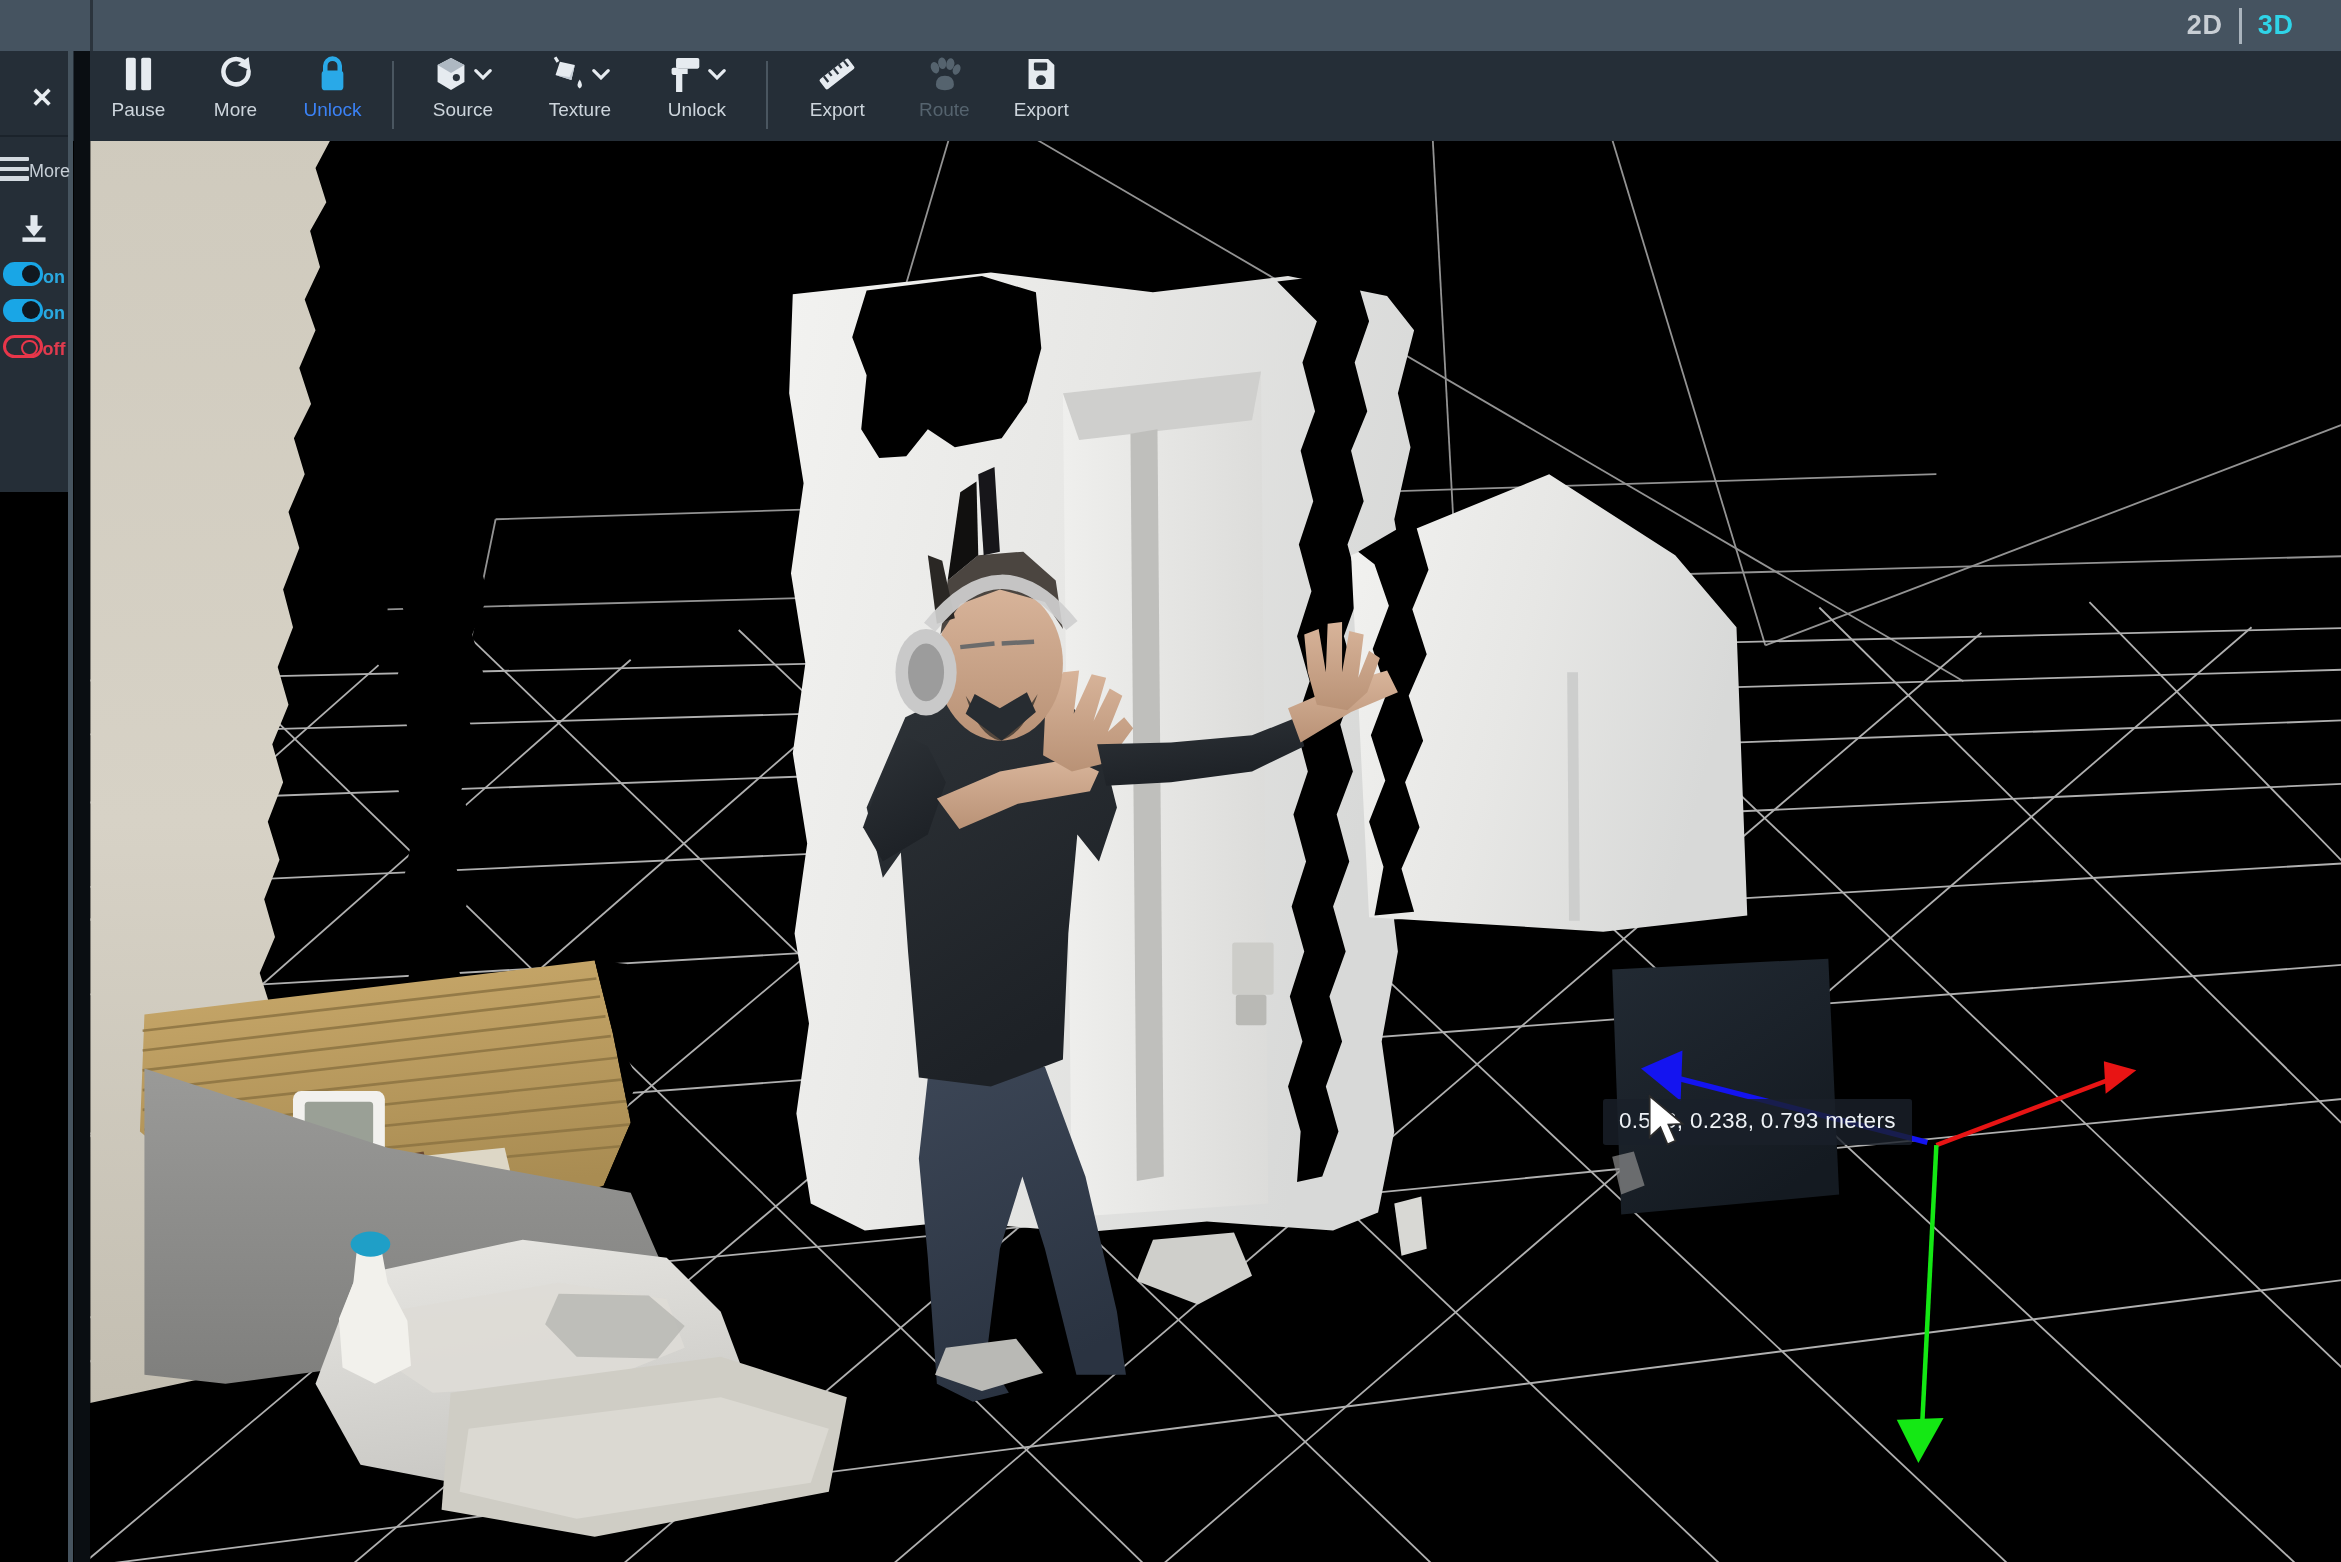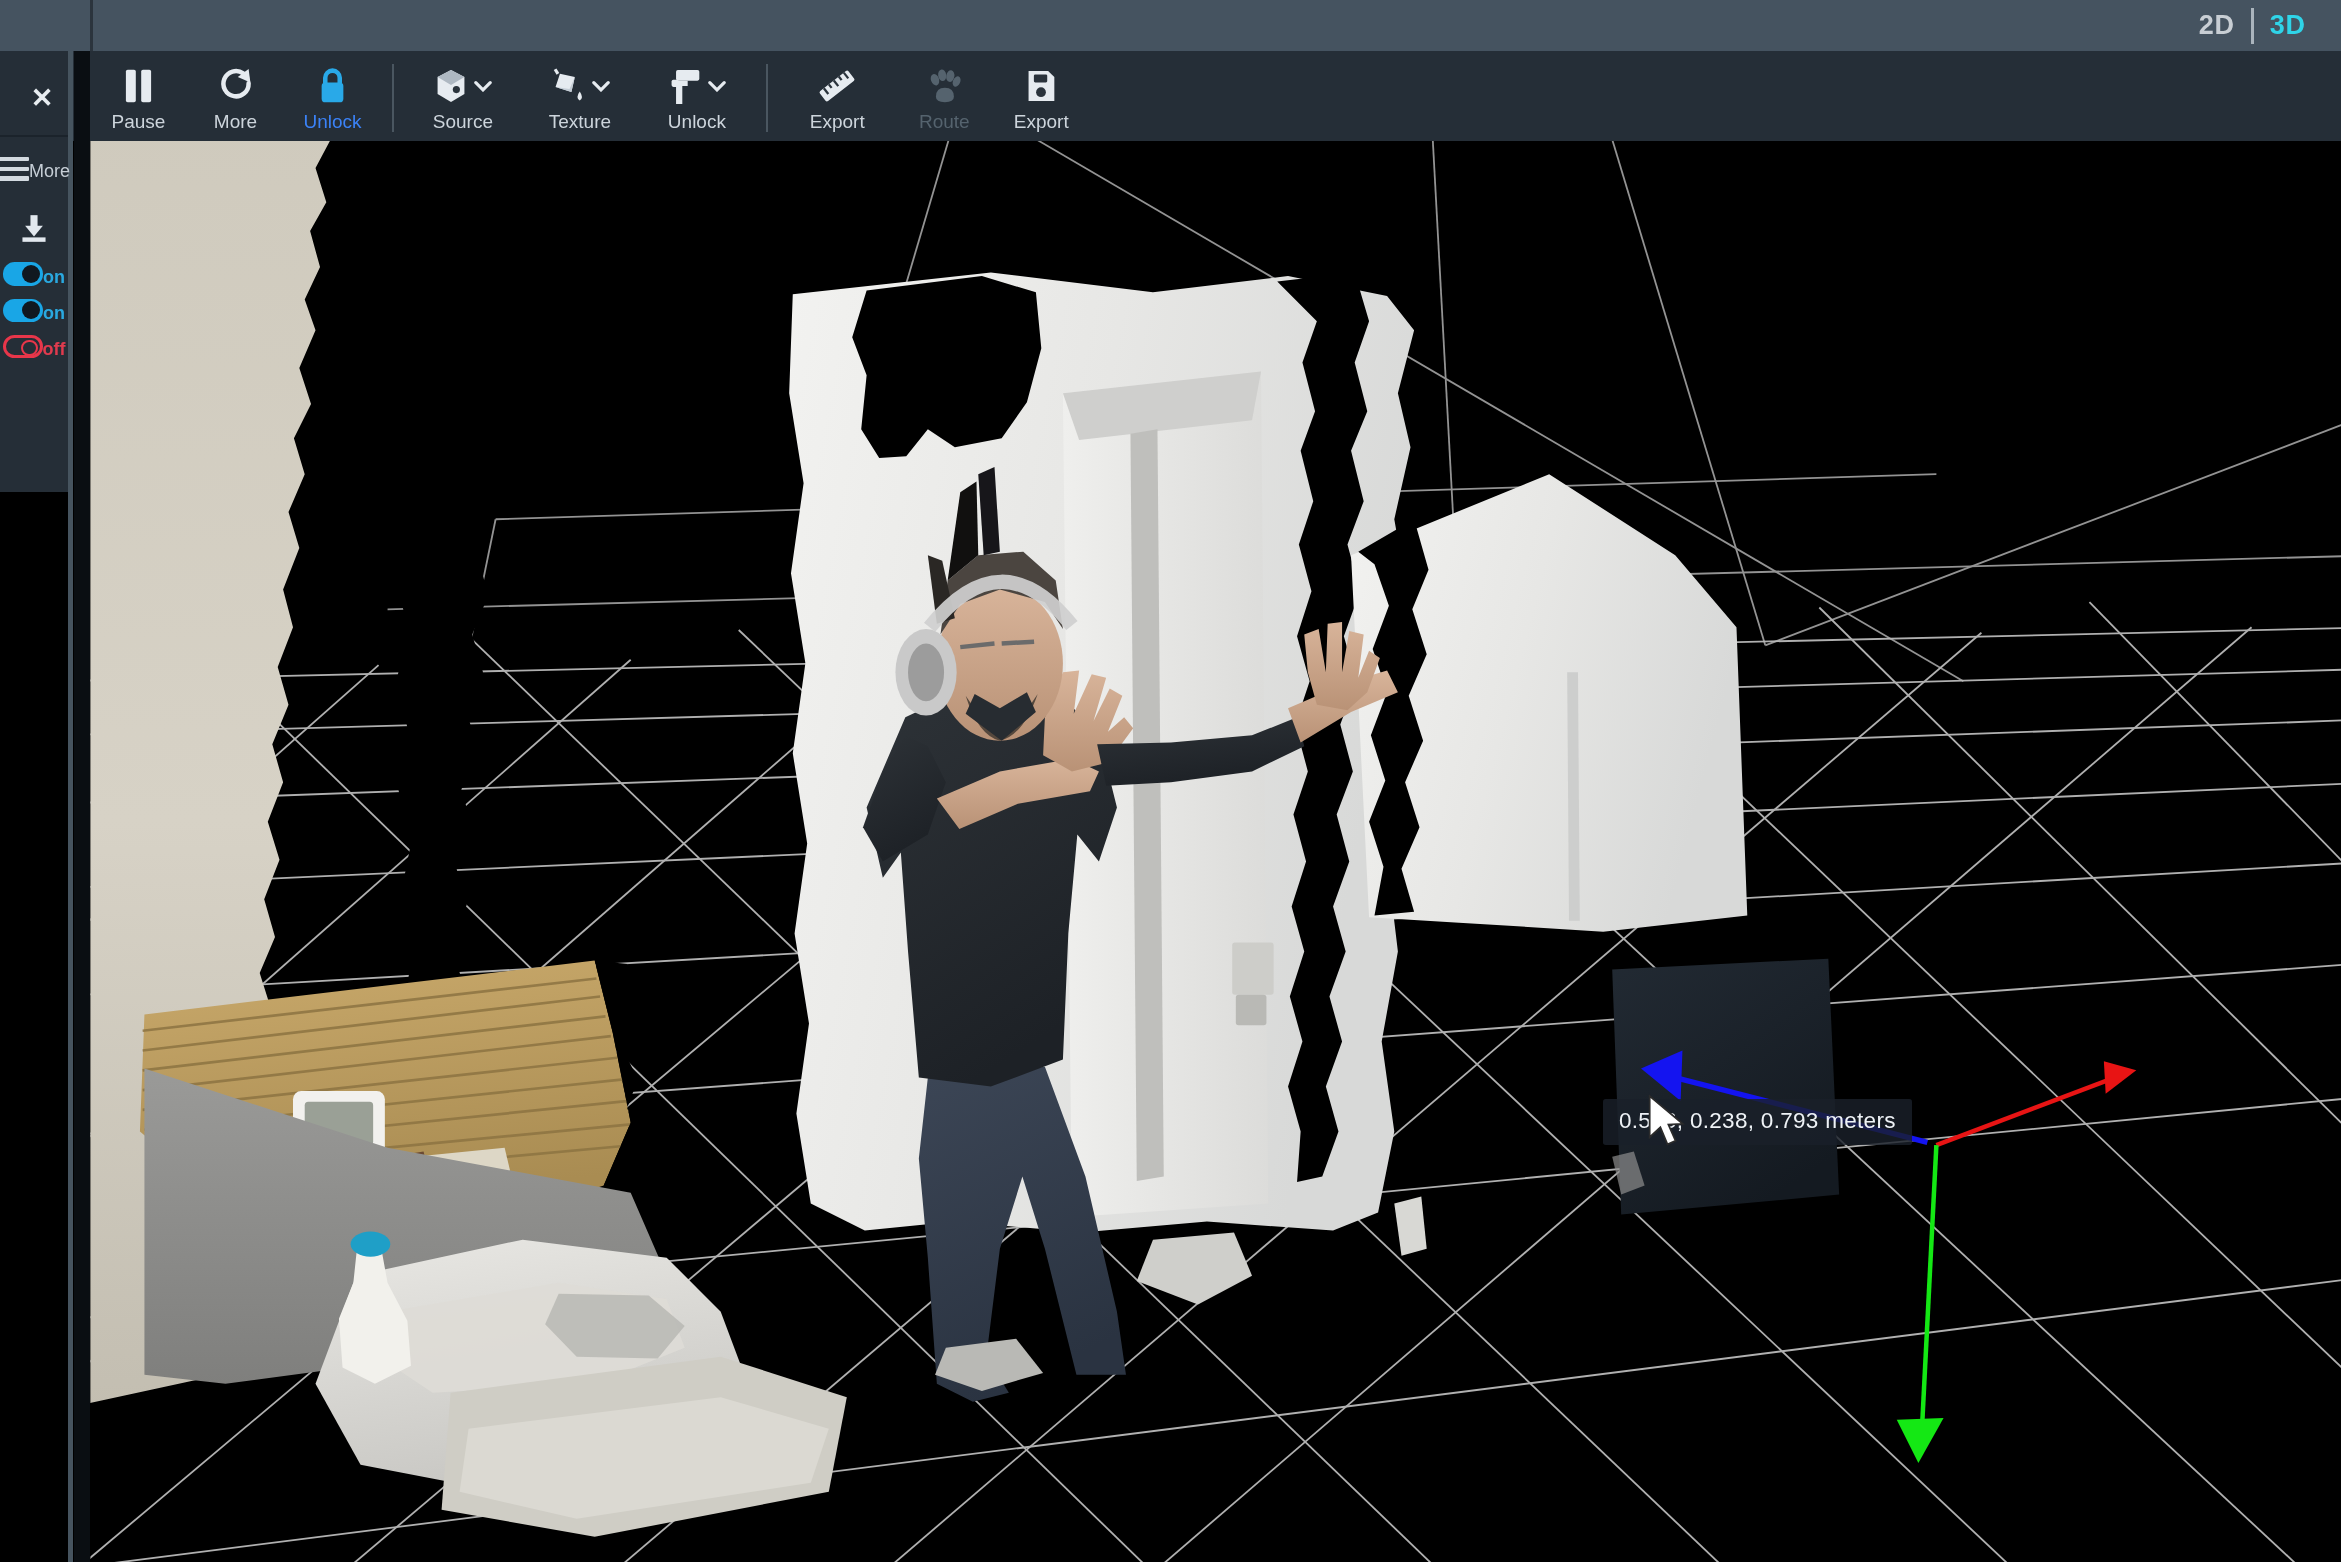--- a/index.html
+++ b/index.html
@@ -22,21 +22,21 @@
     width: 2342px; height: 51px;
     background: #455360;
     z-index: 40;
   }
   .topbar-divider-left {
     position: absolute; left: 90px; top: 0;
     width: 2.7px; height: 51px;
     background: #2b343d;
   }
   .view-toggle {
-    position: absolute; right: 20px; top: 0;
+    position: absolute; right: 32px; top: 0;
     height: 51px;
     display: flex; align-items: center; gap: 0px;
   }
   .view-btn {
     font-size: 27px; font-weight: bold;
     letter-spacing: 0.9px;
     padding: 0 16px;
     line-height: 51px;
   }
   .view-btn.inactive { color: #c8ced4; }
@@ -118,21 +118,21 @@
   .toggle.off::after {
     content: ""; position: absolute; right: 1.8px; top: 1.8px;
     width: 12.6px; height: 12.6px; border-radius: 50%;
     border: 2.7px solid #e8364a;
   }
 
   
   .toolbar {
     position: absolute; left: 90px; top: 51px;
     height: 78px;
-    display: flex; align-items: flex-start;
+    display: flex; align-items: flex-end;
     z-index: 36;
   }
   .tb-item {
     width: 97px; height: 90px;
     display: flex; flex-direction: column; align-items: center;
     padding-top: 14.4px; cursor: pointer;
     position: relative;
   }
   .tb-item.wide { width: 117px; }
   .tb-ico {

